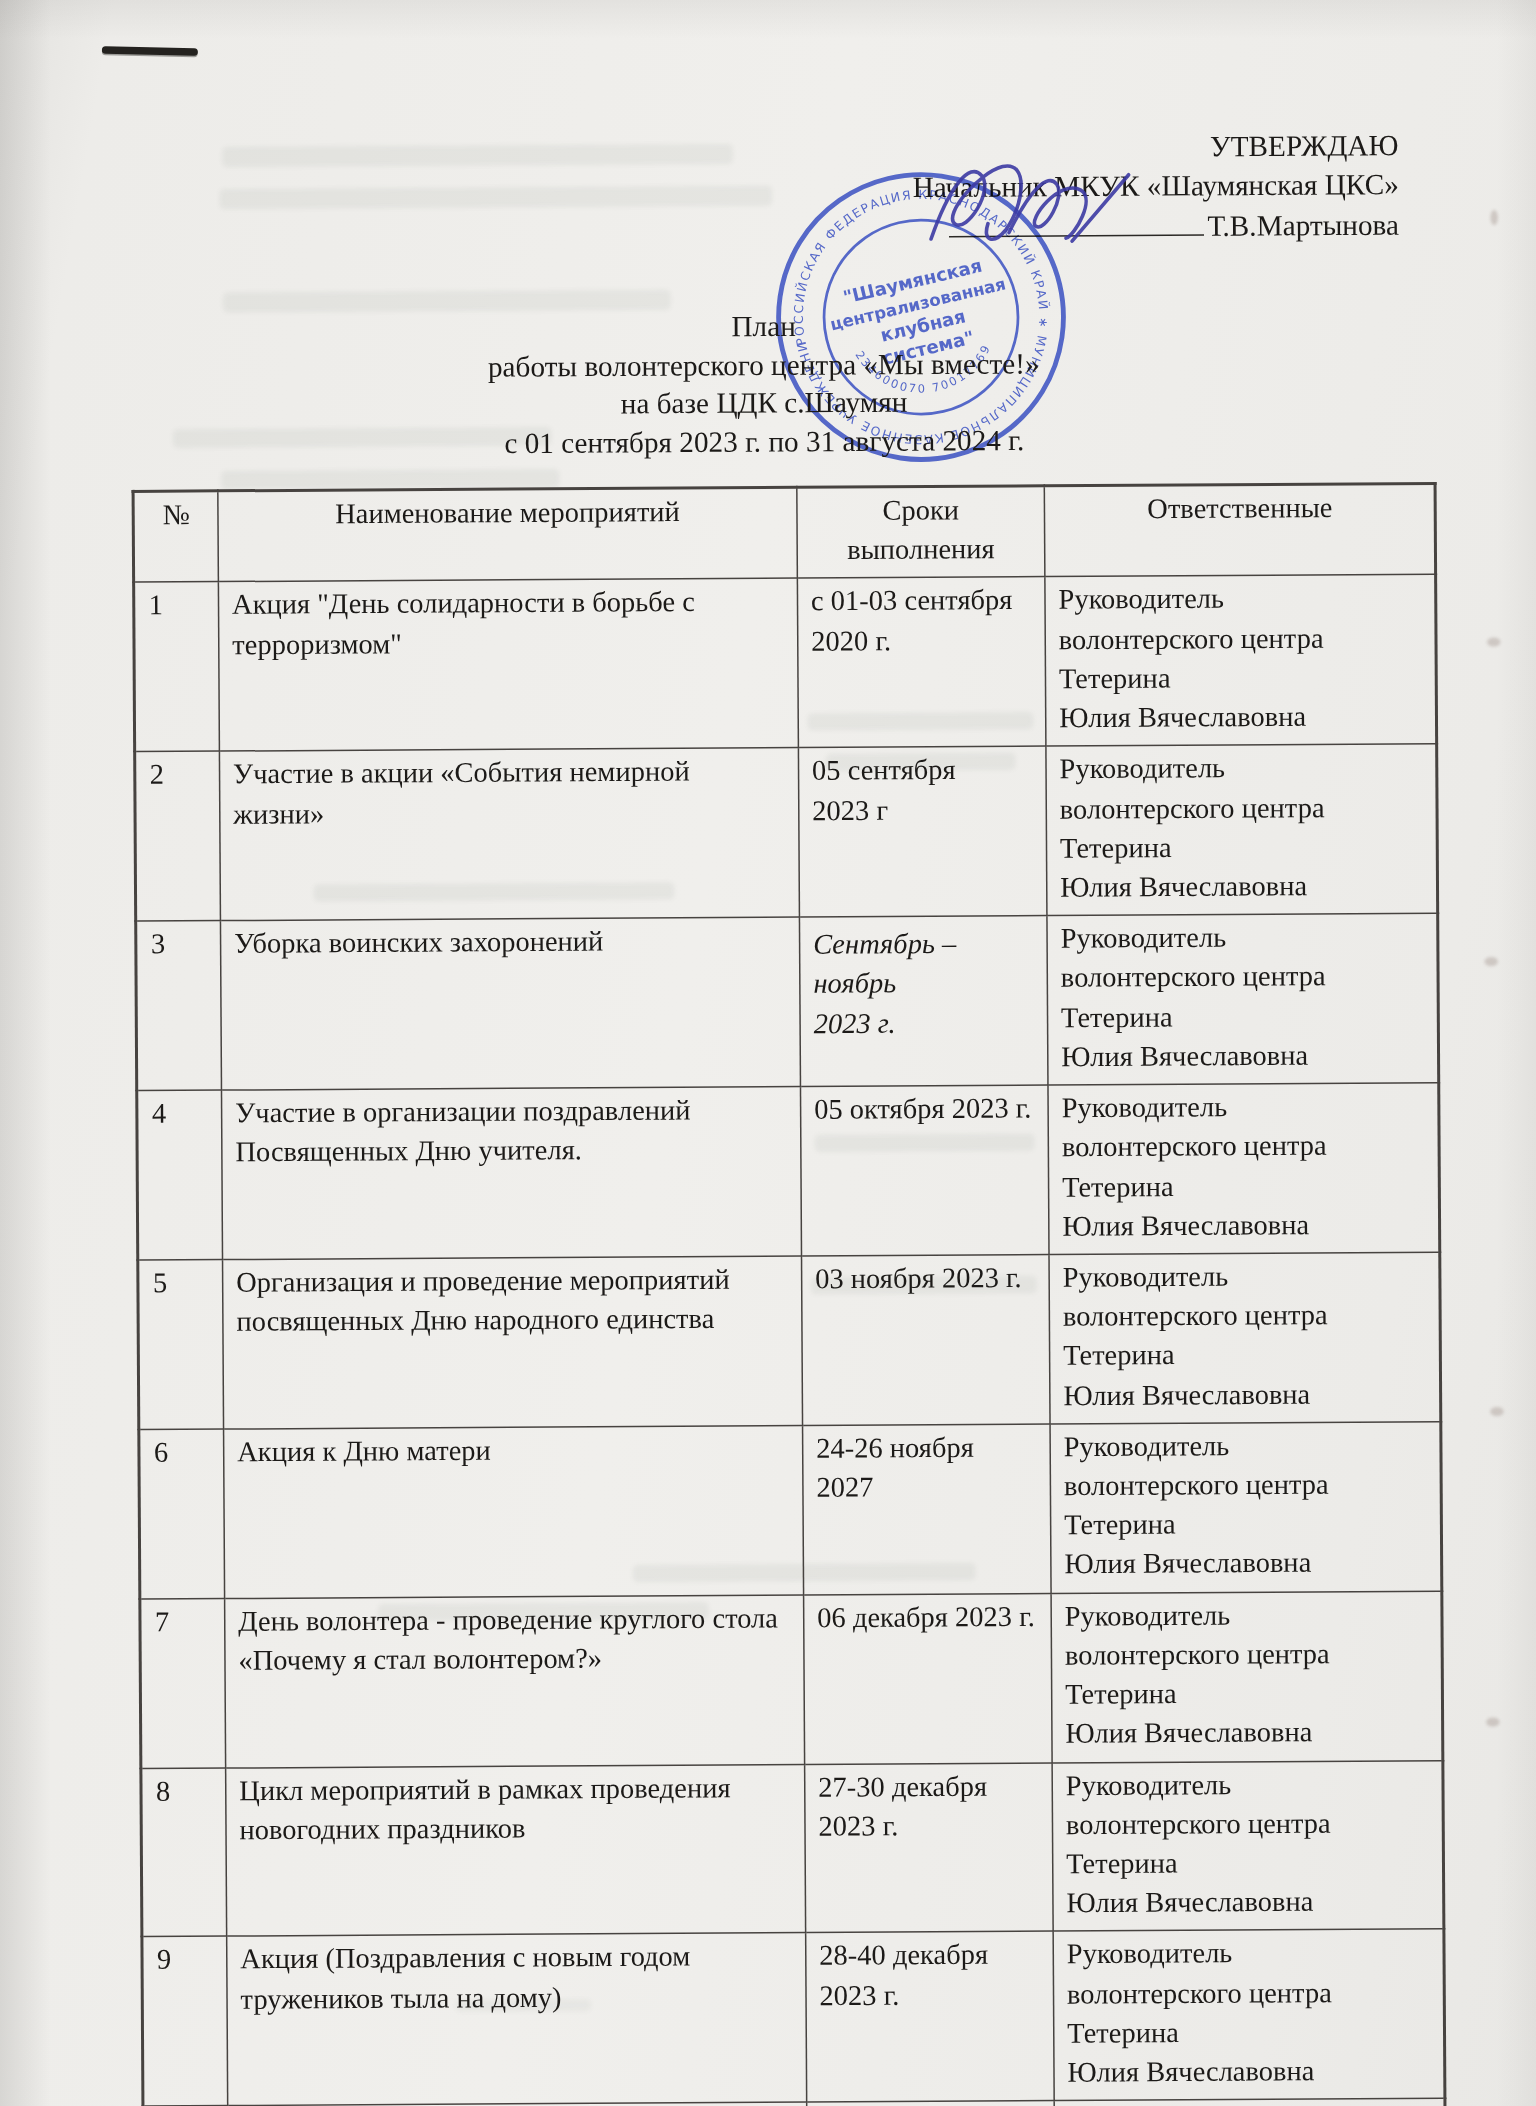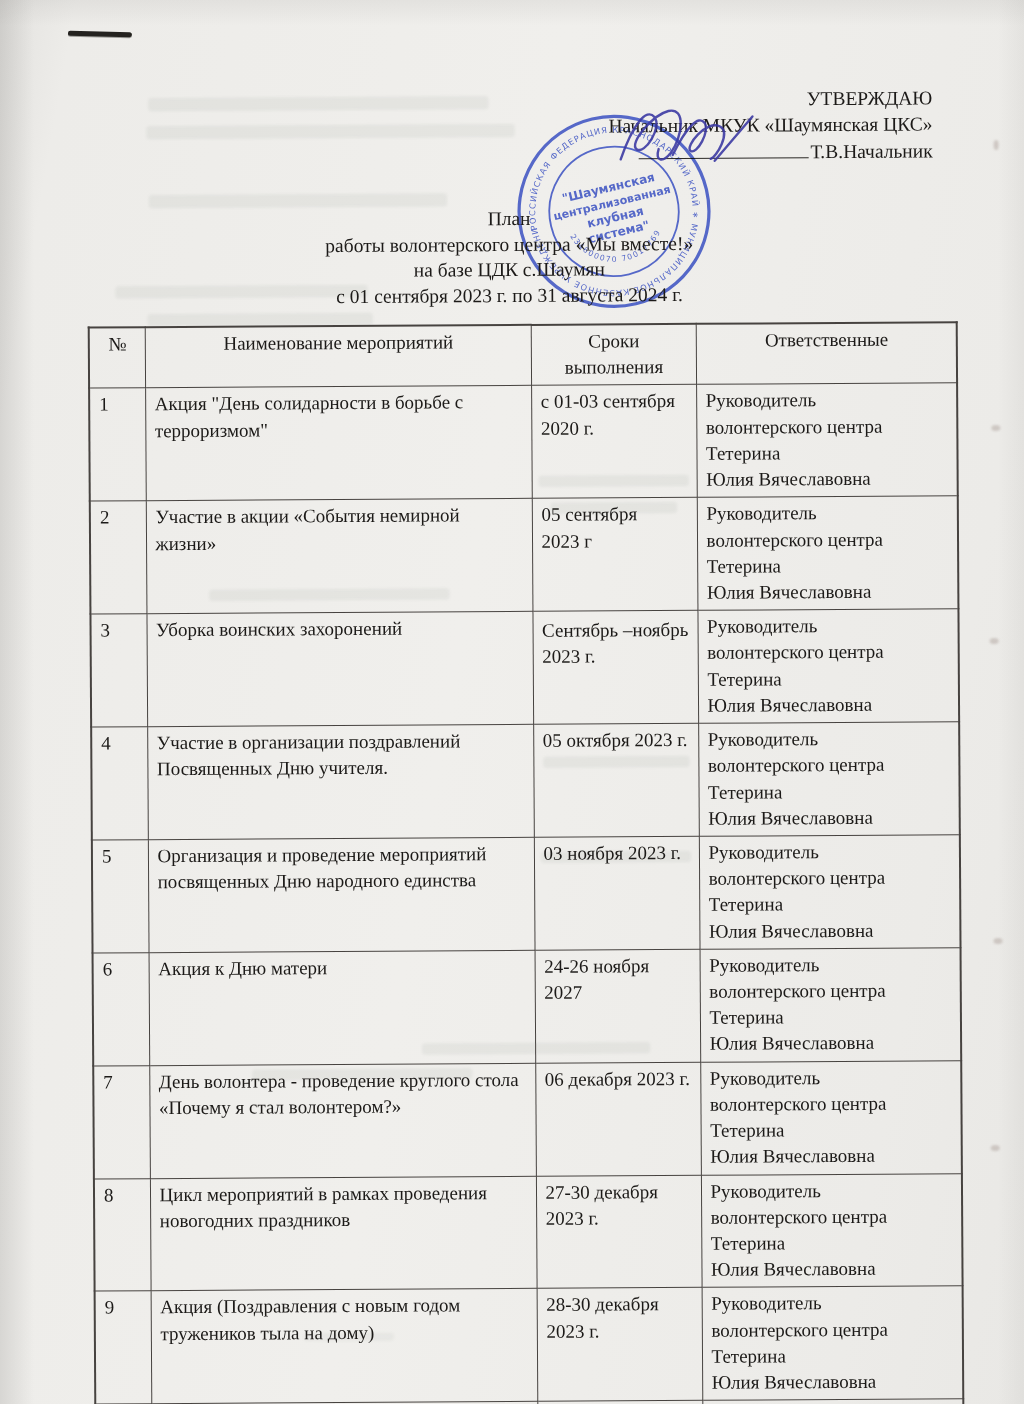--- a/index.html
+++ b/index.html
@@ -44,21 +44,21 @@
   table.plan col.w-name{width:386px;}
   table.plan col.w-date{width:165px;}
   table.plan col.w-resp{width:261px;}
   table.plan td,table.plan th{border:1.6px solid #474340;padding:3px 8px 4px 9px;font-weight:normal;
     vertical-align:top;line-height:1.38;}
   table.plan{border:2px solid #474340;}
   thead th{text-align:center;height:48px;white-space:pre-line;padding-top:5px;}
   tbody tr{height:94px;}
   td.c-num{padding-left:11px;}
   td.c-date{white-space:pre-line;vertical-align:middle;}
-  td.c-date.top{vertical-align:top;padding-top:6px;}
+  td.c-date.top{vertical-align:top;padding-top:6px;font-style:italic;}
   td.c-resp{white-space:pre-line;}
 </style>
 </head>
 <body>
 
 <div class="edge-shade" id="edge-left"></div>
 <div class="edge-shade" id="edge-top"></div>
 <div class="edge-shade" id="edge-right"></div>
 
 <div id="page-content">
@@ -80,21 +80,21 @@
   <div class="ghost" style="left:300px;top:1332px;width:90px;height:8px;opacity:.05;"></div>
   <div class="smudge" style="left:997px;top:143px;width:5px;height:10px;"></div>
   <div class="smudge" style="left:993px;top:428px;width:9px;height:6px;"></div>
   <div class="smudge" style="left:990px;top:641px;width:9px;height:6px;"></div>
   <div class="smudge" style="left:992px;top:941px;width:9px;height:6px;"></div>
   <div class="smudge" style="left:988px;top:1148px;width:9px;height:6px;"></div>
 
   <div class="approval">
     <div>УТВЕРЖДАЮ</div>
     <div>Начальник МКУК «Шаумянская ЦКС»</div>
-    <div class="row3"><span class="sig-line"></span><span>Т.В.Начальник</span></div>
+    <div class="row3"><span class="sig-line"></span><span>Т.В.Мартынова</span></div>
   </div>
 
   <svg class="stamp" viewBox="0 0 200 200">
     <defs>
       <path id="ringPath" d="M100,100 m-78,0 a78,78 0 1,1 156,0 a78,78 0 1,1 -156,0"></path>
       <path id="digitsPath" d="M100,100 m-50,0 a50,50 0 0,0 100,0"></path>
     </defs>
     <circle cx="100" cy="100" r="94" fill="none" stroke="#3f55c3" stroke-width="3.2"></circle>
     <circle cx="100" cy="100" r="64" fill="none" stroke="#3f55c3" stroke-width="1.8"></circle>
     <text font-family="DejaVu Sans, sans-serif" font-size="8.2" letter-spacing="1.1">
@@ -215,21 +215,21 @@
         <td class="c-date">27-30 декабря
 2023 г.</td>
         <td class="c-resp">Руководитель
 волонтерского центра
 Тетерина
 Юлия Вячеславовна</td>
       </tr>
       <tr>
         <td class="c-num">9</td>
         <td class="c-name">Акция (Поздравления с новым годом тружеников тыла на дому)</td>
-        <td class="c-date">28-30 декабря
+        <td class="c-date">28-40 декабря
 2023 г.</td>
         <td class="c-resp">Руководитель
 волонтерского центра
 Тетерина
 Юлия Вячеславовна</td>
       </tr>
       <tr>
 
         <td class="c-name">Всероссийская акция памяти «Блокадный хлеб»</td>
         <td class="c-date">22-27 января

